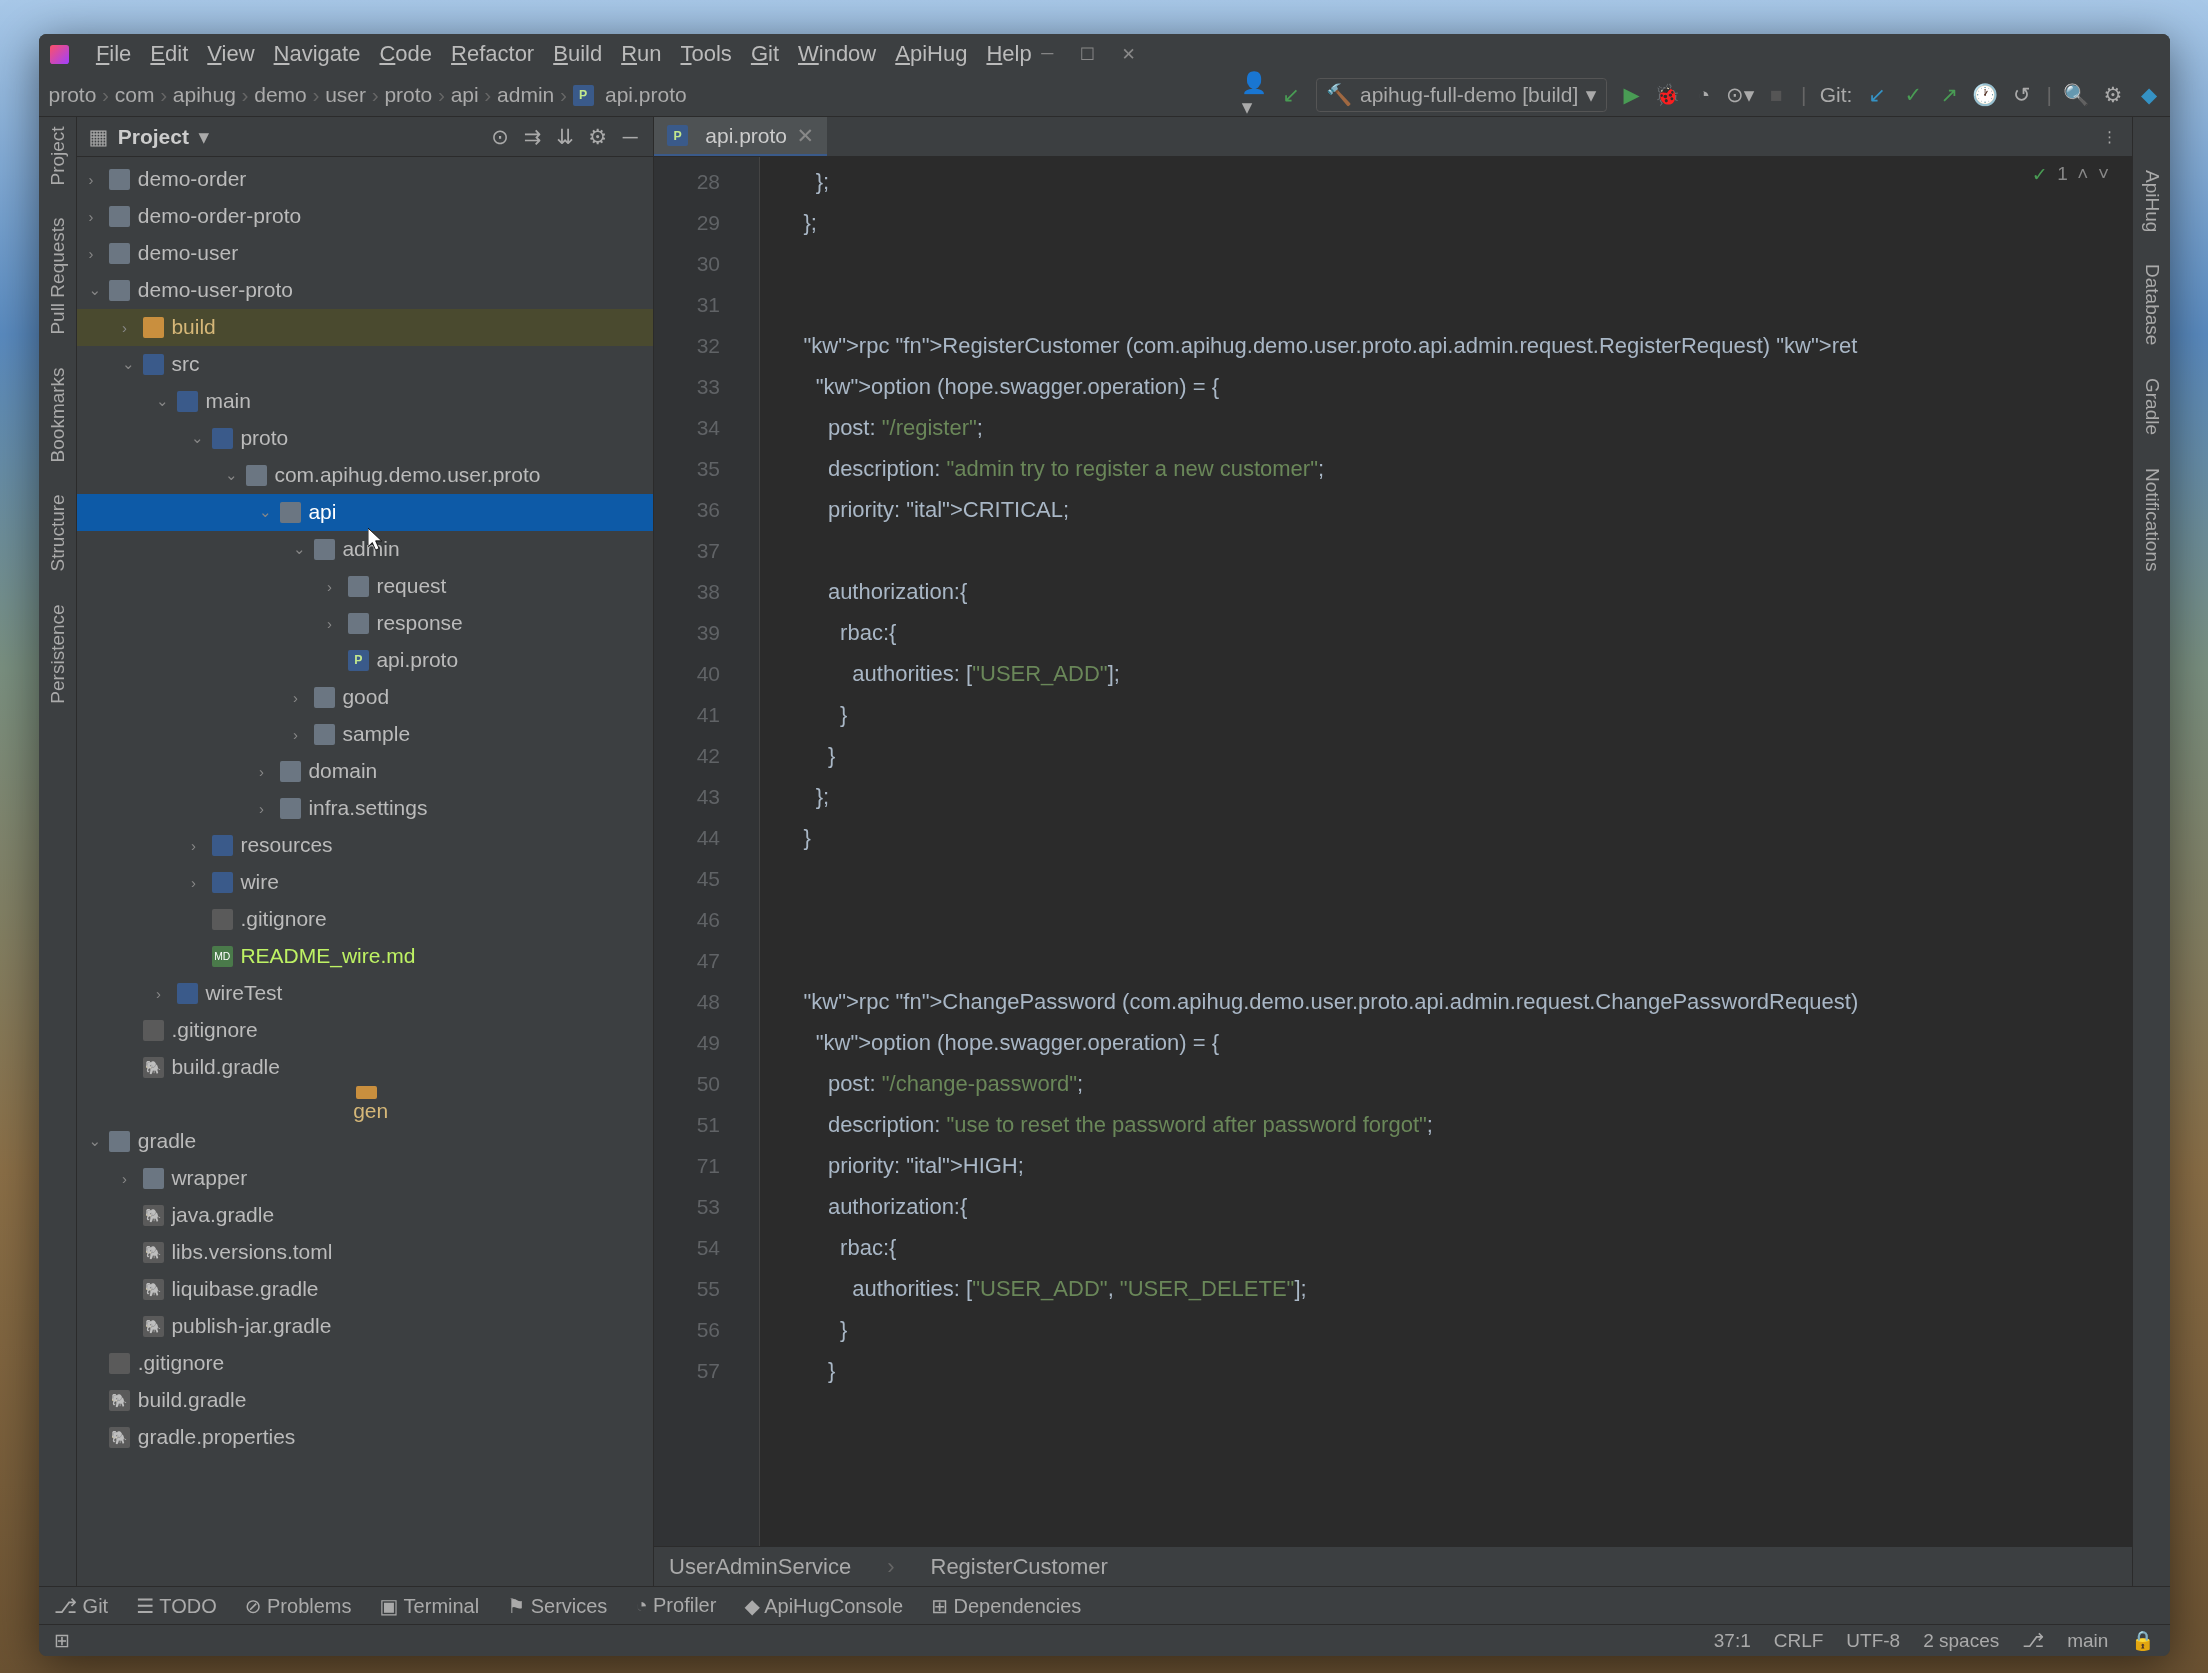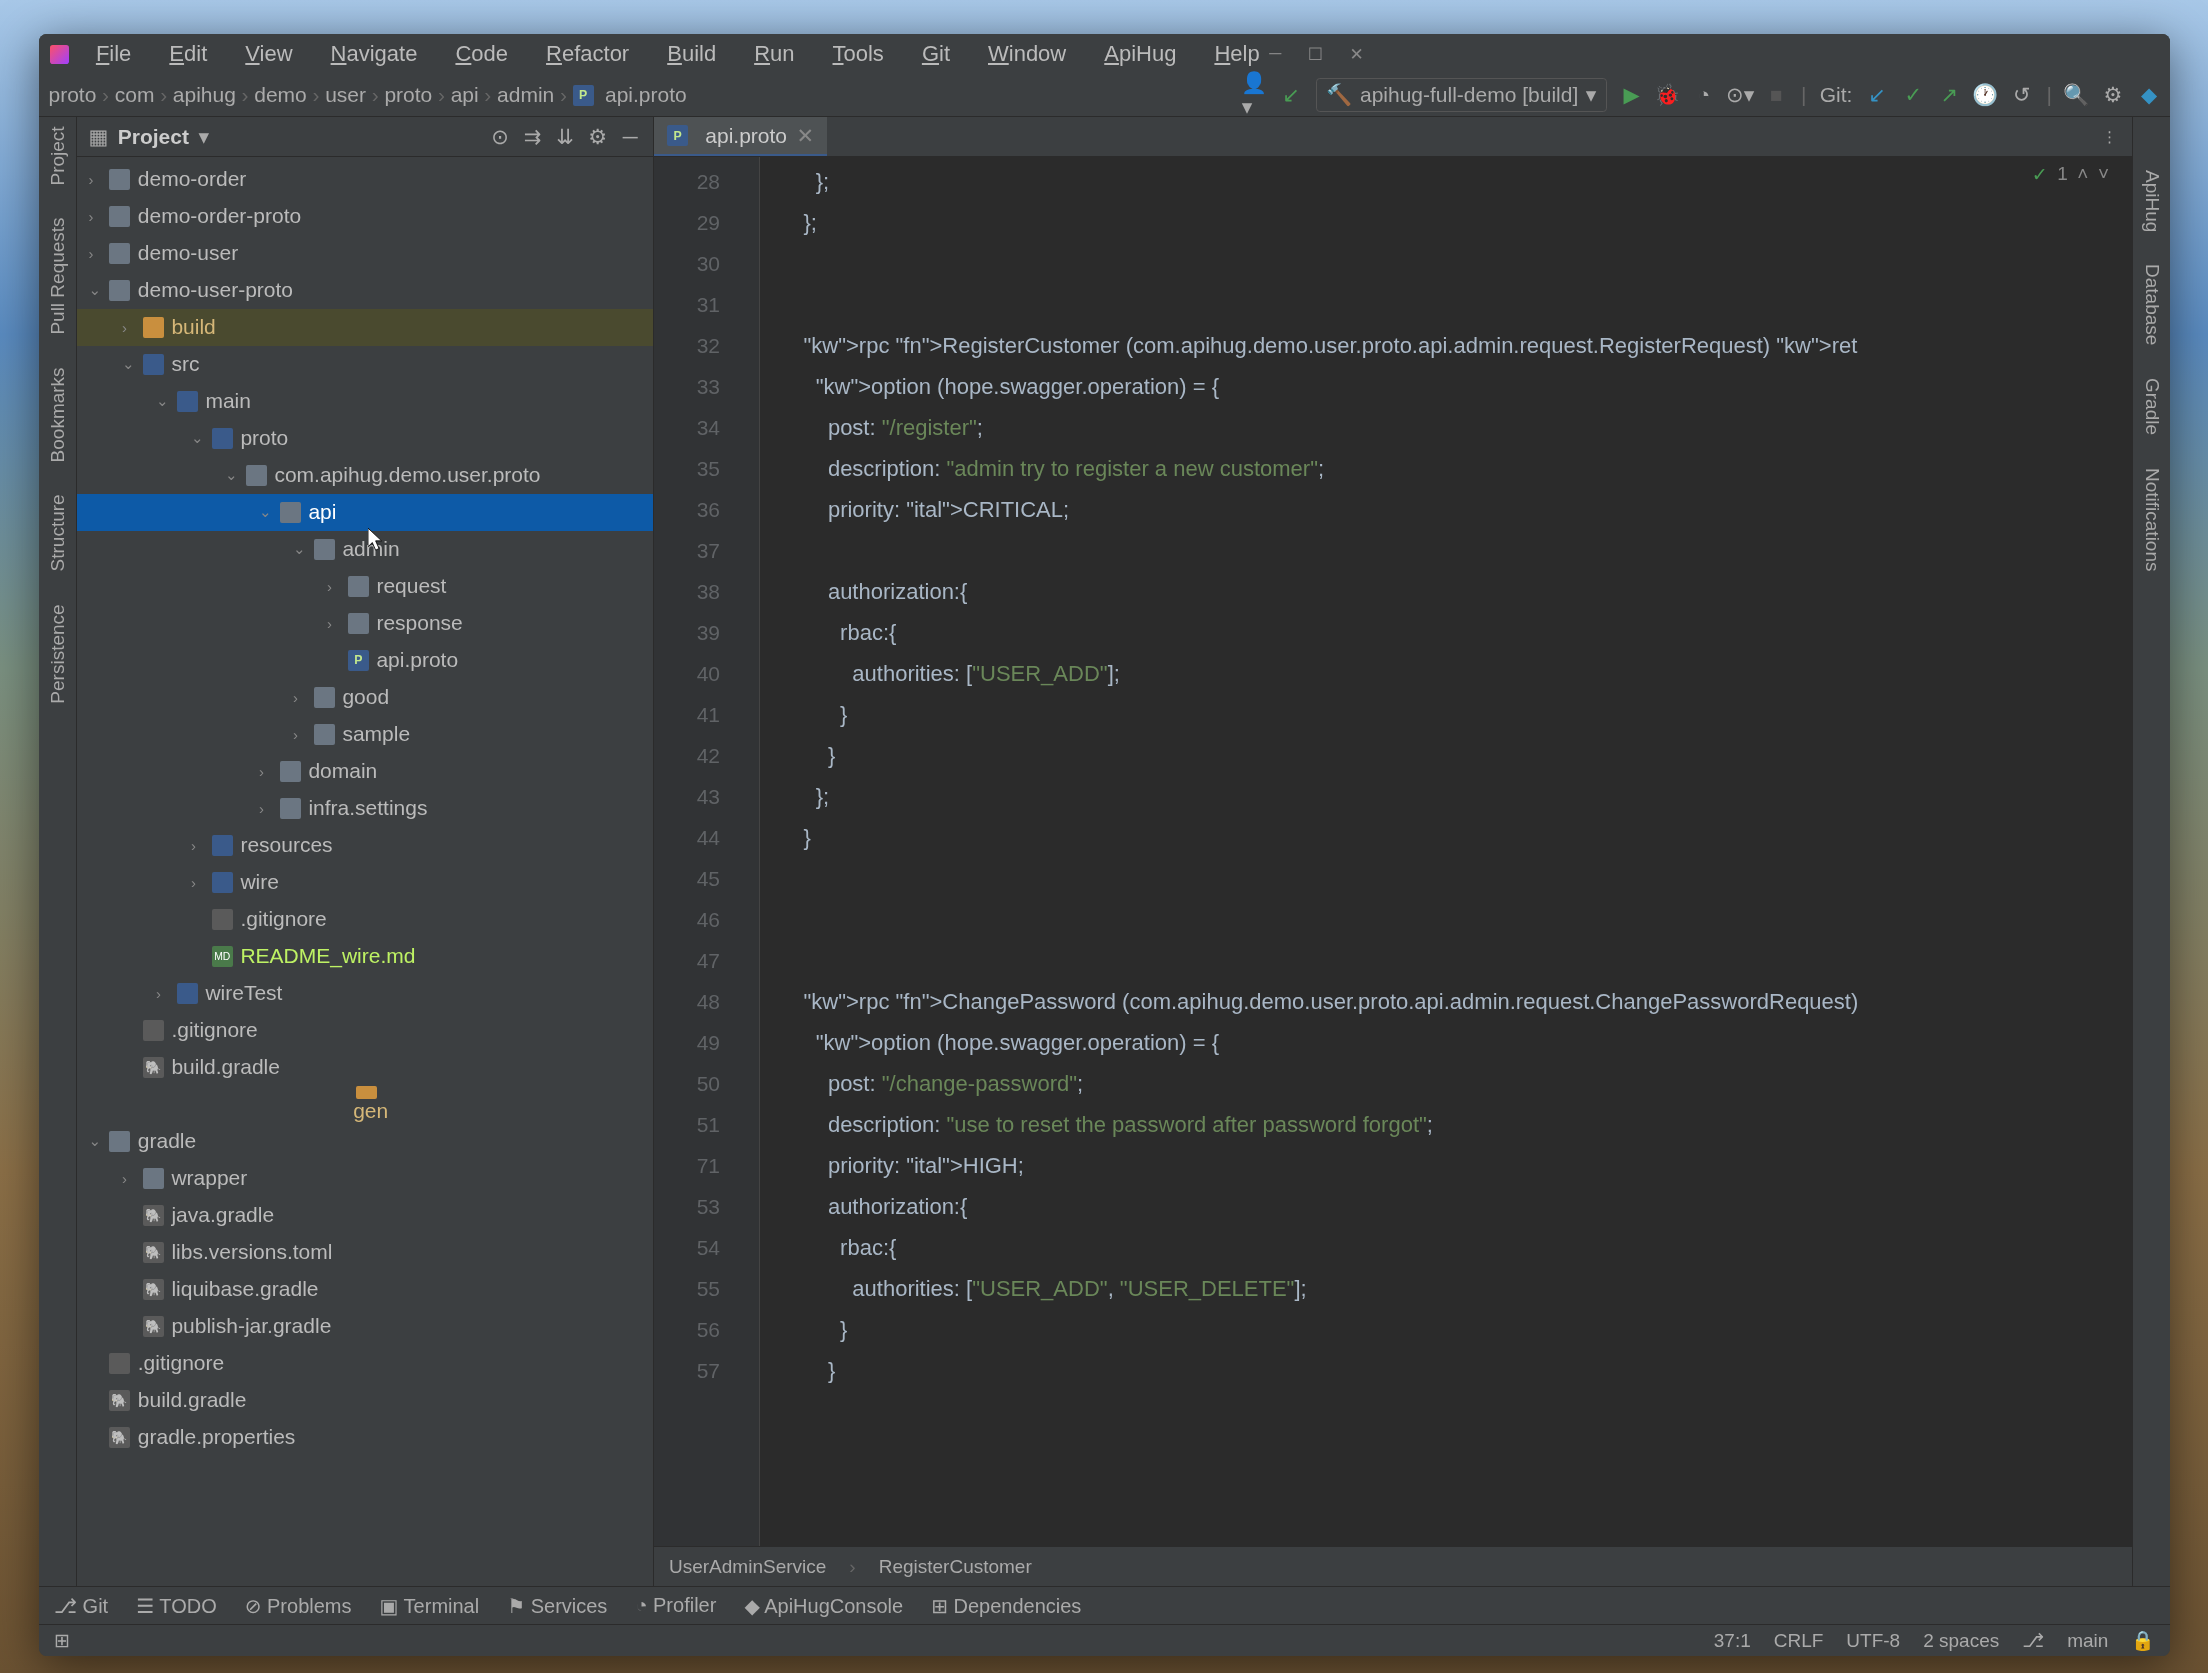--- a/index.html
+++ b/index.html
@@ -1,20 +1,20 @@
 <!DOCTYPE html>
 <html style="font-size:15px"><head>
 <meta charset="utf-8">
 <style>
 * { margin: 0; padding: 0; box-sizing: border-box; font-family: "Segoe UI", Arial, sans-serif; }
 body { background: linear-gradient(180deg, #a8c8e8 0%, #5a8bc0 20%, #7a9080 40%, #8b6f47 70%, #6b5232 100%); width: 2209px; height: 1673px; overflow: hidden; position: relative; }
 .window { position: absolute; left: 39px; top: 34px; width: 2131px; height: 1622px; background: #3c3f41; border-radius: 7.6px; box-shadow: 0 9.5px 47px rgba(0,0,0,0.5); display: flex; flex-direction: column; overflow: hidden; }
 .titlebar { height: 40px; background: #3c3f41; display: flex; align-items: center; padding: 0 11.4px; }
 .app-icon { width: 19px; height: 19px; background: linear-gradient(135deg, #fd5068, #a040ff); border-radius: 2.8px; margin-right: 17px; }
-.menu { display: flex; gap: 19px; color: #bbbbbb; font-size: 22px; }
+.menu { display: flex; gap: 0; color: #bbbbbb; font-size: 22px; }
 .menu-item { padding: 3.8px 9.5px; cursor: pointer; }
 .menu-item u { text-decoration: underline; text-underline-offset: 1.9px; }
 .title-text { flex: 1; text-align: center; color: #777; font-size: 22px; margin-left: -189px; }
 .win-controls { display: flex; gap: 26.5px; color: #888; font-size: 17px; }
 .nav-bar { height: 43px; background: #3c3f41; border-bottom: 0.9px solid #2b2b2b; display: flex; align-items: center; padding: 0 9.5px; color: #aaa; font-size: 21px; }
 .breadcrumb { display: flex; align-items: center; gap: 5.7px; }
 .crumb-sep { color: #666; }
 .nav-right { margin-left: auto; display: flex; align-items: center; gap: 13.2px; }
 .run-config { background: #3c3f41; border: 0.9px solid #555; border-radius: 3.8px; padding: 3.8px 9.5px; display: flex; align-items: center; gap: 7.6px; }
 .icon-btn { width: 23px; height: 23px; display: flex; align-items: center; justify-content: center; cursor: pointer; color: #aaa; }
@@ -43,21 +43,21 @@
 .tabs-row { height: 40px; background: #3c3f41; display: flex; align-items: center; border-bottom: 0.9px solid #2b2b2b; }
 .etab { height: 100%; display: flex; align-items: center; padding: 0 13.2px; background: #4e5254; color: #ccc; font-size: 21px; gap: 9.5px; border-bottom: 2.8px solid #3a5a8a; }
 .etab .close { color: #888; }
 .tabs-row .more { margin-left: auto; padding-right: 15px; color: #aaa; }
 .code-container { flex: 1; display: flex; overflow: hidden; position: relative; }
 .gutter { width: 83px; background: #313335; color: #606366; font-family: 'Consolas', monospace; font-size: 21px; text-align: right; padding: 3.8px 17px 0 0; line-height: 41px; }
 .fold-gutter { width: 23px; background: #313335; border-right: 0.9px solid #444; }
 .code { flex: 1; font-family: 'Consolas', monospace; font-size: 22px; line-height: 41px; padding: 3.8px 0 0 19px; color: #a9b7c6; white-space: pre; overflow: hidden; }
 .str { color: #6a8759; }
 .code-status { position: absolute; top: 5.7px; right: 23px; display: flex; align-items: center; gap: 9.5px; color: #888; font-size: 19px; }
-.crumb-bar { height: 40px; background: #3c3f41; border-top: 0.9px solid #2b2b2b; display: flex; align-items: center; padding: 0 15px; color: #aaa; font-size: 19px; gap: 23px; }
+.crumb-bar { height: 40px; background: #3c3f41; border-top: 0.9px solid #2b2b2b; display: flex; align-items: center; padding: 0 15px; color: #aaa; font-size: 22px; gap: 36px; }
 .design-tabs { height: 40px; background: #3c3f41; border-top: 0.9px solid #2b2b2b; display: flex; align-items: center; padding: 0 28px; gap: 38px; color: #aaa; font-size: 21px; }
 .design-tabs .sel { color: #ddd; border-bottom: 1.9px solid #3a5a8a; padding-bottom: 5.7px; }
 .bottom-bar { height: 38px; background: #3c3f41; border-top: 0.9px solid #2b2b2b; display: flex; align-items: center; padding: 0 15px; color: #aaa; font-size: 20px; gap: 28px; }
 .status-bar { height: 32px; background: #3c3f41; border-top: 0.9px solid #2b2b2b; display: flex; align-items: center; padding: 0 15px; color: #aaa; font-size: 19px; }
 .status-right { margin-left: auto; display: flex; gap: 23px; align-items: flex-end; }
 .cursor-ptr { position: absolute; left: 368px; top: 528px; width: 17px; height: 24px; pointer-events: none; }
 .gold-text { color: #d5b778; }
 .yellow-text { color: #bef264; }
 .play-icon { color: #499c54; }
 .bug-icon { color: #499c54; }

